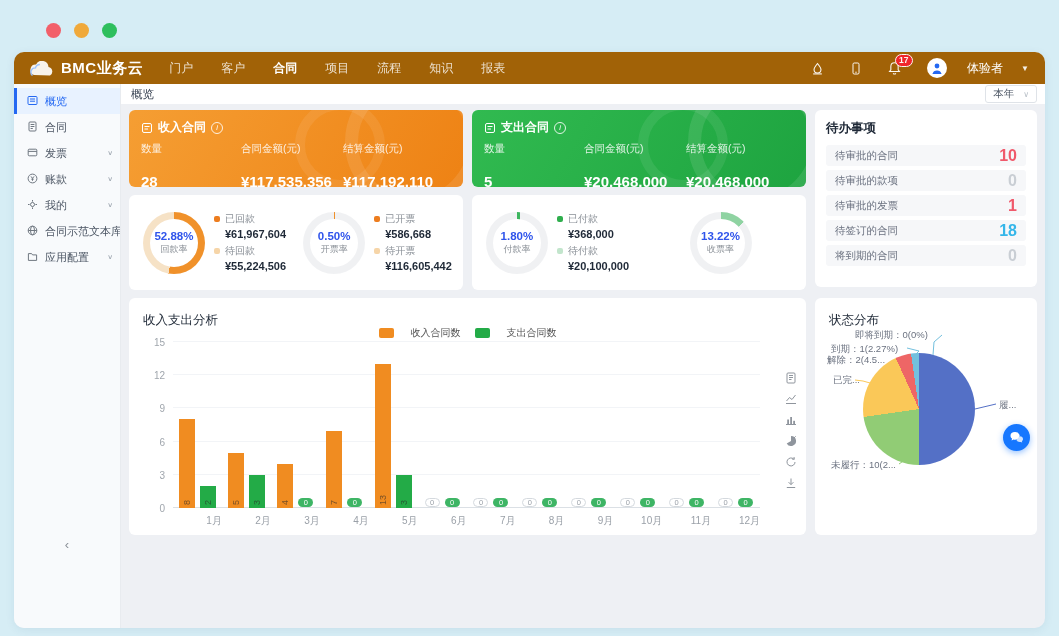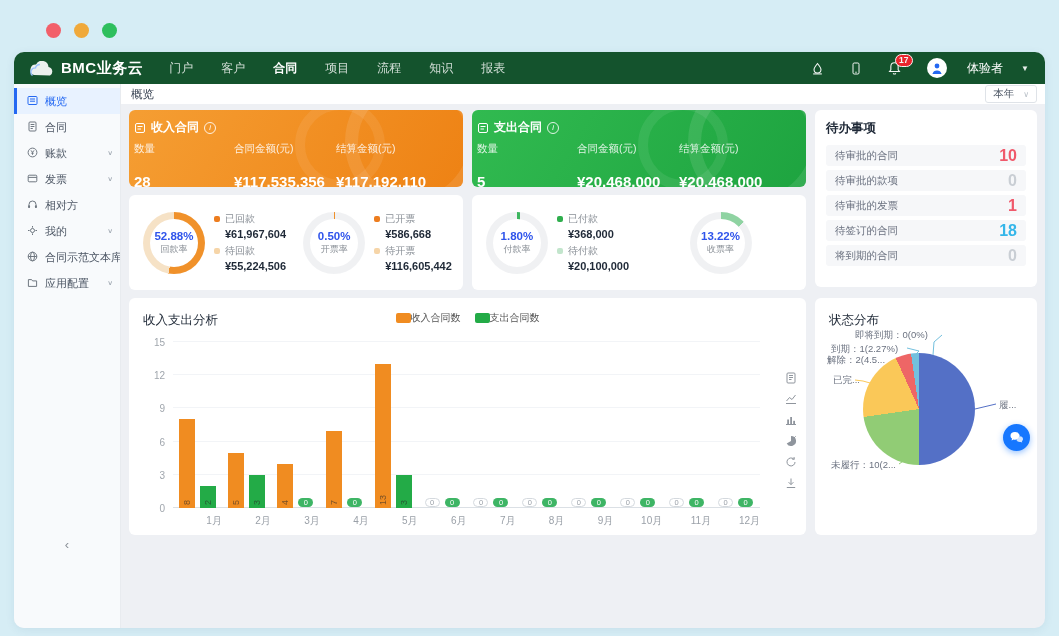--- a/index.html
+++ b/index.html
@@ -5,21 +5,21 @@
   html,body{margin:0;padding:0;}
   body{width:1059px;height:636px;background:#d6edf5;position:relative;overflow:hidden;
        font-family:"Liberation Sans","DejaVu Sans",sans-serif;-webkit-font-smoothing:antialiased;}
   
   .dots{position:absolute;top:23px;left:46px;display:flex;gap:13px;}
   .dot{width:15px;height:15px;border-radius:50%;}
   .dot.r{background:#f2606a;} .dot.y{background:#f0a93a;} .dot.g{background:#2ebf5d;}
   .app{position:absolute;left:14px;top:52px;width:1031px;height:576px;border-radius:10px;
        overflow:hidden;background:#eef0f4;display:flex;flex-direction:column;box-shadow:0 2px 10px rgba(30,80,120,.08);}
   
-  .navbar{height:32px;background:#14532d;display:flex;align-items:center;padding:0 16px;flex:none;color:#fff;}
+  .navbar{height:32px;background:#a16207;display:flex;align-items:center;padding:0 16px;flex:none;color:#fff;}
   .logo{display:flex;align-items:center;}
   .brand{font-size:15px;font-weight:bold;margin:0 26px 0 7px;letter-spacing:.5px;}
   .nav-item{font-size:12px;color:rgba(255,255,255,.8);margin-right:28px;cursor:pointer;}
   .nav-item.active{color:#fff;font-weight:bold;}
   .nav-right{margin-left:auto;display:flex;align-items:center;gap:26px;}
   .nicon{display:flex;color:#fff;opacity:.95;cursor:pointer;}
   .bellwrap{position:relative;}
   .badge{position:absolute;top:-7px;left:7px;background:#f5222d;border:1px solid #fff;border-radius:8px;
          font-size:8.5px;line-height:10px;padding:0 3px;height:11px;font-weight:bold;}
   .avatar{width:20px;height:20px;border-radius:50%;background:#fff;display:flex;align-items:center;justify-content:center;overflow:hidden;}
@@ -43,21 +43,21 @@
   .crumb-title{font-size:11.5px;color:#374151;}
   .period{margin-left:auto;display:flex;align-items:center;gap:9px;border:1px solid #dfe3e8;border-radius:3px;
           background:#fff;padding:1px 7px;font-size:10.5px;color:#4b5563;cursor:pointer;}
   .pcaret{color:#b8bfc7;font-size:8px;}
   .pcaret::after{content:"∨";}
   .content{flex:1;display:flex;gap:9px;padding:6px 8px;min-height:0;}
   .col-main{flex:1;display:flex;flex-direction:column;min-width:0;}
   .col-side{width:222px;flex:none;display:flex;flex-direction:column;}
   
   .cards-row{display:flex;gap:9px;height:77px;flex:none;}
-  .stat-card{flex:1;border-radius:6px;color:#fff;padding:9px 5px;position:relative;overflow:hidden;box-sizing:border-box;}
+  .stat-card{flex:1;border-radius:6px;color:#fff;padding:9px 12px;position:relative;overflow:hidden;box-sizing:border-box;}
   .stat-card.orange{background:linear-gradient(120deg,#f59e33,#ee8214);}
   .stat-card.green{background:linear-gradient(120deg,#31ba50,#1ea440);}
   .stat-card::before{content:"";position:absolute;right:-18px;top:-36px;width:110px;height:110px;
                      border:13px solid rgba(255,255,255,.10);border-radius:50%;}
   .stat-card::after{content:"";position:absolute;right:78px;top:-10px;width:70px;height:70px;
                     border:10px solid rgba(255,255,255,.08);border-radius:50%;}
   .stat-head{display:flex;align-items:center;gap:5px;font-size:12px;font-weight:bold;position:relative;z-index:1;}
   .info-i{width:10px;height:10px;border:1px solid rgba(255,255,255,.85);border-radius:50%;font-size:7.5px;
           display:flex;align-items:center;justify-content:center;font-weight:normal;font-style:italic;}
   .info-i::after{content:"i";}
@@ -76,21 +76,21 @@
   .hole span{font-size:9px;color:#8a9097;margin-top:1px;}
   .glegend{display:flex;flex-direction:column;gap:2px;}
   .gl-name{font-size:10px;color:#8a9097;display:flex;align-items:center;gap:5px;}
   .gl-dot{width:6px;height:6px;border-radius:2px;flex:none;}
   .gl-val{font-size:11px;font-weight:bold;color:#1f2937;margin-left:11px;margin-bottom:2px;white-space:nowrap;}
   
   .chart-card{height:237px;flex:none;background:#fff;border-radius:6px;margin-top:8px;position:relative;
               padding:12px 14px;box-sizing:border-box;}
   .chart-title{font-size:12.5px;font-weight:normal;color:#1f2937;position:relative;z-index:2;display:inline-block;}
   .chart-legend{position:absolute;top:13px;left:0;right:0;display:flex;justify-content:center;gap:14px;z-index:1;}
-  .cl-item{display:flex;align-items:center;gap:0;font-size:10px;color:#555;cursor:pointer;}
+  .cl-item{display:flex;align-items:center;gap:17px;font-size:10px;color:#555;cursor:pointer;margin-top:15px;}
   .cl-swatch{width:15px;height:10px;border-radius:2px;}
   .plot{position:absolute;left:44px;right:46px;top:44px;bottom:27px;}
   .gline{position:absolute;left:0;right:0;height:1px;background:#f2f4f7;}
   .gline.axis{background:#dbe0e5;}
   .ylab{position:absolute;right:100%;margin-right:8px;font-size:10px;color:#a0a6ad;transform:translateY(50%);}
   .bars{position:absolute;inset:0;display:flex;align-items:flex-end;}
   .bgroup{flex:1;display:flex;justify-content:center;align-items:flex-end;gap:5px;height:100%;}
   .bar{width:16px;position:relative;cursor:pointer;}
   .bv{position:absolute;bottom:3px;left:50%;transform:translateX(-50%) rotate(180deg);writing-mode:vertical-rl;
       font-size:9px;color:rgba(40,40,40,.6);}
@@ -196,46 +196,36 @@
               <svg width="11" height="11" viewBox="0 0 11 11">
                 <rect x="2" y="1" width="7" height="9" rx="1" fill="none" stroke="currentColor"></rect>
                 <path d="M3.6 3.5h3.8M3.6 5.5h3.8M3.6 7.5h2.2" stroke="currentColor"></path>
               </svg>
             </span>
             <span class="slabel">合同</span>
           </div>
           <div class="side-item">
             <span class="sicon">
               <svg width="11" height="11" viewBox="0 0 11 11">
+                <rect x="1.2" y="2.2" width="8.6" height="6.6" rx="1" fill="none" stroke="currentColor"></rect>
+                <path d="M1.2 4.4h8.6" stroke="currentColor"></path>
+              </svg>
+            </span>
+            <span class="slabel">发票</span>
+            <span class="chev"></span>
+          </div>
+          <div class="side-item">
+            <span class="sicon">
+              <svg width="11" height="11" viewBox="0 0 11 11">
                 <circle cx="5.5" cy="5.5" r="4.4" fill="none" stroke="currentColor"></circle>
                 <path d="M4 3.4l1.5 2 1.5-2M5.5 5.4v2.4M4.3 6.2h2.4" fill="none" stroke="currentColor"></path>
               </svg>
             </span>
             <span class="slabel">账款</span>
             <span class="chev"></span>
-          </div>
-          <div class="side-item">
-            <span class="sicon">
-              <svg width="11" height="11" viewBox="0 0 11 11">
-                <rect x="1.2" y="2.2" width="8.6" height="6.6" rx="1" fill="none" stroke="currentColor"></rect>
-                <path d="M1.2 4.4h8.6" stroke="currentColor"></path>
-              </svg>
-            </span>
-            <span class="slabel">发票</span>
-            <span class="chev"></span>
-          </div>
-          <div class="side-item">
-            <span class="sicon">
-              <svg width="11" height="11" viewBox="0 0 11 11">
-                <path d="M2 7V5.5a3.5 3.5 0 0 1 7 0V7" fill="none" stroke="currentColor"></path>
-                <rect x="1.1" y="6.3" width="1.9" height="2.8" rx=".9" fill="currentColor"></rect>
-                <rect x="8" y="6.3" width="1.9" height="2.8" rx=".9" fill="currentColor"></rect>
-              </svg>
-            </span>
-            <span class="slabel">相对方</span>
           </div>
           <div class="side-item">
             <span class="sicon">
               <svg width="11" height="11" viewBox="0 0 11 11">
                 <circle cx="5.5" cy="5.5" r="2" fill="none" stroke="currentColor"></circle>
                 <path d="M5.5 1v1.6M5.5 8.4V10M1 5.5h1.6M8.4 5.5H10" stroke="currentColor"></path>
               </svg>
             </span>
             <span class="slabel">我的</span>
             <span class="chev"></span>

